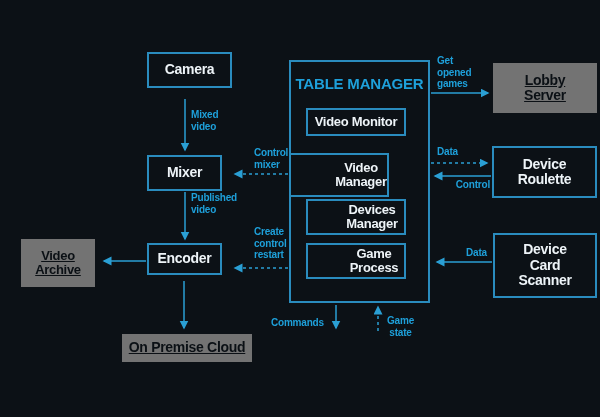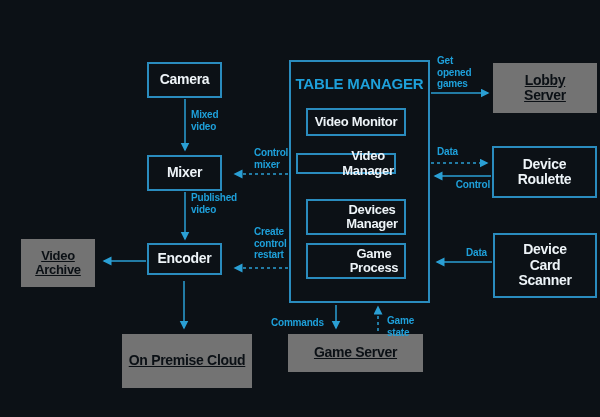--- a/index.html
+++ b/index.html
@@ -49,40 +49,39 @@
     <line x1="146" y1="261" x2="104" y2="261" marker-end="url(#ah)"></line>
     <line x1="184" y1="281" x2="184" y2="328" marker-end="url(#ah)"></line>
     <line x1="336" y1="305" x2="336" y2="328" marker-end="url(#ah)"></line>
     <line x1="378" y1="331" x2="378" y2="307" class="dash" marker-end="url(#ah)"></line>
     <line x1="431" y1="93" x2="488" y2="93" marker-end="url(#ah)"></line>
     <line x1="431" y1="163" x2="487" y2="163" class="dash" marker-end="url(#ah)"></line>
     <line x1="491" y1="176" x2="435" y2="176" marker-end="url(#ah)"></line>
     <line x1="492" y1="262" x2="437" y2="262" marker-end="url(#ah)"></line>
   </svg>
 
-  <div class="box outlined" style="left:147px;top:62px;width:75px;height:36px;">Camera</div>
+  <div class="box outlined" style="left:147px;top:52px;width:85px;height:36px;">Camera</div>
 
   <div class="box outlined" style="left:147px;top:155px;width:75px;height:36px;">Mixer</div>
 
   <div class="box outlined" style="left:147px;top:243px;width:75px;height:32px;">Encoder</div>
 
   <div class="box filled" style="left:21px;top:239px;width:74px;height:48px;font-size:13px;">Video
 Archive</div>
 
-  <div class="box filled" style="left:122px;top:334px;width:130px;height:54px;">On Premise Cloud</div>
+  <div class="box filled" style="left:122px;top:334px;width:130px;height:28px;">On Premise Cloud</div>
 
   <div class="tm" style="left:289px;top:60px;width:141px;height:243px;">
     <div class="tm-title">TABLE MANAGER</div>
   </div>
   <div class="box outlined inner" style="left:306px;top:108px;width:100px;height:28px;">Video Monitor</div>
-  <div class="box outlined inner" style="left:296px;top:153px;width:100px;height:21px;padding-left:44px;">Video Manager</div>
+  <div class="box outlined inner" style="left:289px;top:153px;width:100px;height:44px;padding-left:44px;">Video Manager</div>
   <div class="box outlined inner" style="left:306px;top:199px;width:100px;height:36px;padding-left:32px;">Devices Manager</div>
   <div class="box outlined inner" style="left:306px;top:243px;width:100px;height:36px;padding-left:36px;">Game Process</div>
 
-  <div class="box filled" style="left:288px;top:334px;width:135px;height:38px;">Game Server</div>
 
   <div class="box filled" style="left:493px;top:63px;width:104px;height:50px;">Lobby
 Server</div>
 
   <div class="box outlined" style="left:492px;top:146px;width:105px;height:52px;">Device
 Roulette</div>
 
   <div class="box outlined" style="left:493px;top:233px;width:104px;height:65px;">Device
 Card
 Scanner</div>
@@ -90,21 +89,21 @@
   <div class="lbl" style="left:191px;top:109px;">Mixed
 video</div>
   <div class="lbl" style="left:191px;top:192px;">Published
 video</div>
   <div class="lbl" style="left:254px;top:147px;">Control
 mixer</div>
   <div class="lbl" style="left:254px;top:226px;">Create
 control
 restart</div>
   <div class="lbl" style="left:271px;top:317px;">Commands</div>
-  <div class="lbl" style="left:387px;top:315px;">Game
+  <div class="lbl" style="left:387px;top:315px;text-align:center;">Game
 state</div>
   <div class="lbl" style="left:437px;top:55px;">Get
 opened
 games</div>
   <div class="lbl" style="left:437px;top:146px;">Data</div>
   <div class="lbl right" style="left:444px;top:179px;width:46px;">Control</div>
   <div class="lbl" style="left:466px;top:247px;">Data</div>
 
 </div>
 

